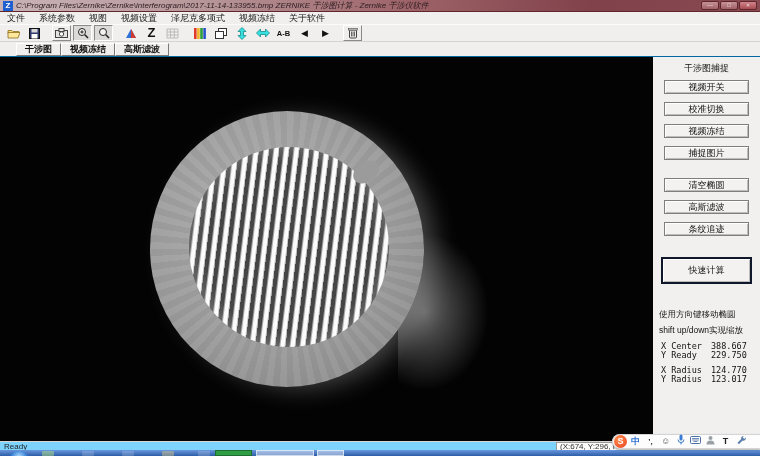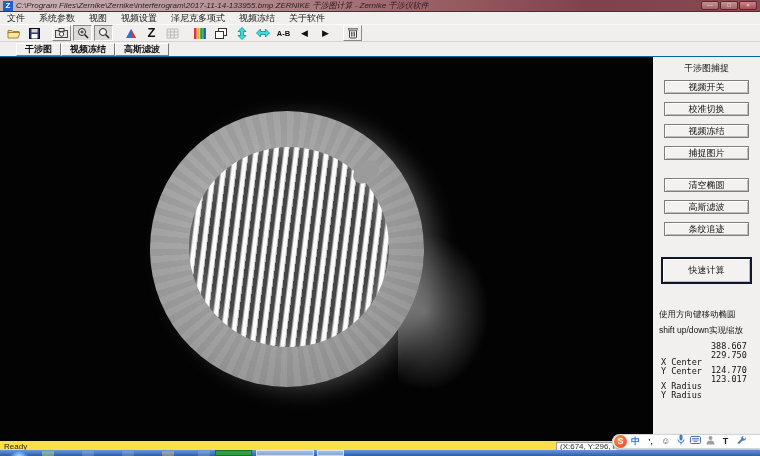--- a/index.html
+++ b/index.html
@@ -60,23 +60,23 @@
     font-size:9px;color:#111;}
   .panel-header{position:absolute;top:5px;left:0;width:100%;text-align:center;font-size:9px;}
   .pbtn{position:absolute;left:11px;width:85px;height:14px;background:#f3f2f0;
     border:1px solid #7e7e7e;box-shadow:inset 1px 1px 0 #ffffff,inset -1px -1px 0 #bcbcbc;
     display:flex;align-items:center;justify-content:center;font-size:9px;box-sizing:border-box;}
   .pbtn.default{left:8px;width:91px;height:27px;border:2px solid #0f172a;}
   .pbtn.wide{left:5px;width:97px;height:15px;}
   .hint{position:absolute;left:6px;white-space:nowrap;font-size:8.5px;}
   .readout{position:absolute;left:8px;display:flex;font-family:"DejaVu Sans Mono","Liberation Mono",monospace;
     font-size:8.5px;white-space:pre;}
-  .readout .lbl{width:50px;margin-top:16px;}
-  
-  .statusbar{position:absolute;top:441px;left:0;width:760px;height:14px;background:#fde047;
+  .readout .lbl{width:50px;}
+  
+  .statusbar{position:absolute;top:441px;left:0;width:760px;height:14px;background:#7dd3fc;
     border-top:1px solid #d8d6d4;box-sizing:border-box;font-size:8px;color:#222;}
   .ready{position:absolute;left:4px;top:0;line-height:9px;}
   .coordbox{position:absolute;left:556px;top:0;width:204px;height:9px;background:#fbfbfa;
     border:1px solid;border-color:#9a9a9a #ffffff #ffffff #9a9a9a;box-sizing:border-box;
     line-height:7px;padding-left:3px;color:#333;white-space:nowrap;overflow:hidden;}
   
   .ime{position:absolute;left:612px;top:434px;width:148px;height:15px;background:#fdfdfd;
     border:1px solid #d4d4d4;border-right:none;border-radius:8px 0 0 8px;display:flex;
     align-items:center;gap:2px;padding:0 1px;box-shadow:0 1px 2px rgba(0,0,0,0.3);box-sizing:border-box;z-index:5;}
   .ime-logo{width:13px;height:13px;border-radius:50%;background:radial-gradient(circle at 35% 30%,#ff8a4d,#e8431f);
@@ -240,21 +240,21 @@
   <div class="pbtn default" style="top:200px">快速计算</div>
 
   <div class="hint" style="top:252px">使用方向键移动椭圆</div>
   <div class="hint" style="top:268px">shift up/down实现缩放</div>
 
   <div class="readout" style="top:284px">
     <span class="lbl">X Center</span>
     <span>388.667</span>
   </div>
   <div class="readout" style="top:293px">
-    <span class="lbl">Y Center</span>
+    <span class="lbl">Y Ready</span>
     <span>229.750</span>
   </div>
   <div class="readout" style="top:308px">
     <span class="lbl">X Radius</span>
     <span>124.770</span>
   </div>
   <div class="readout" style="top:317px">
     <span class="lbl">Y Radius</span>
     <span>123.017</span>
   </div>

